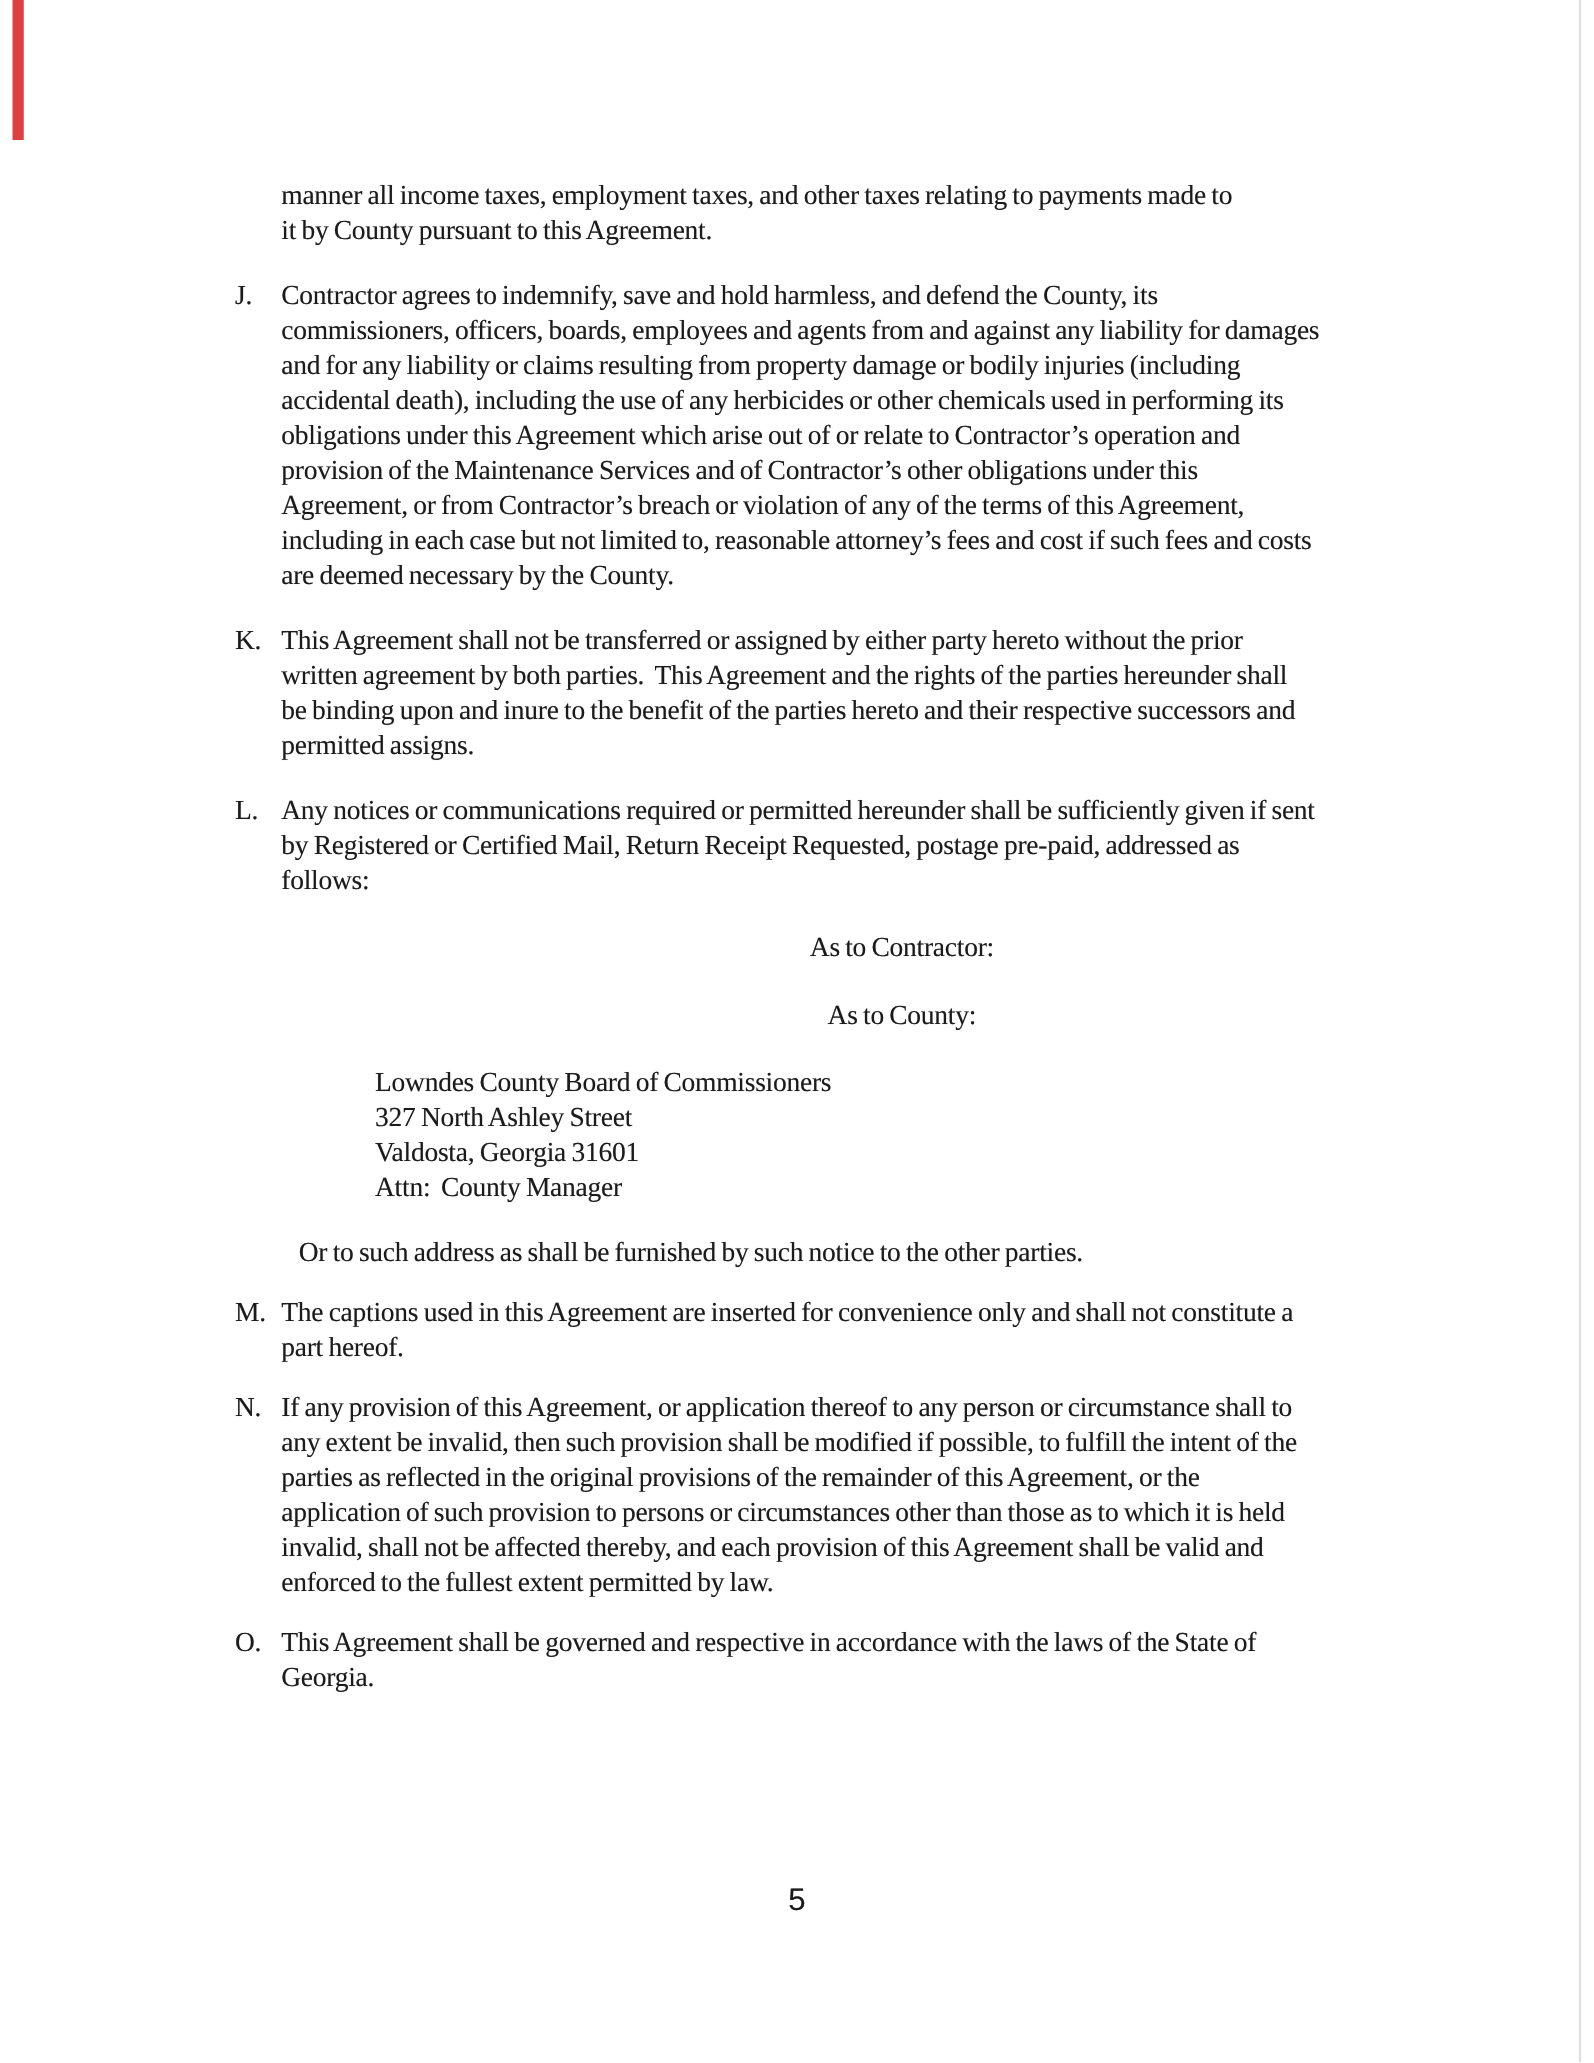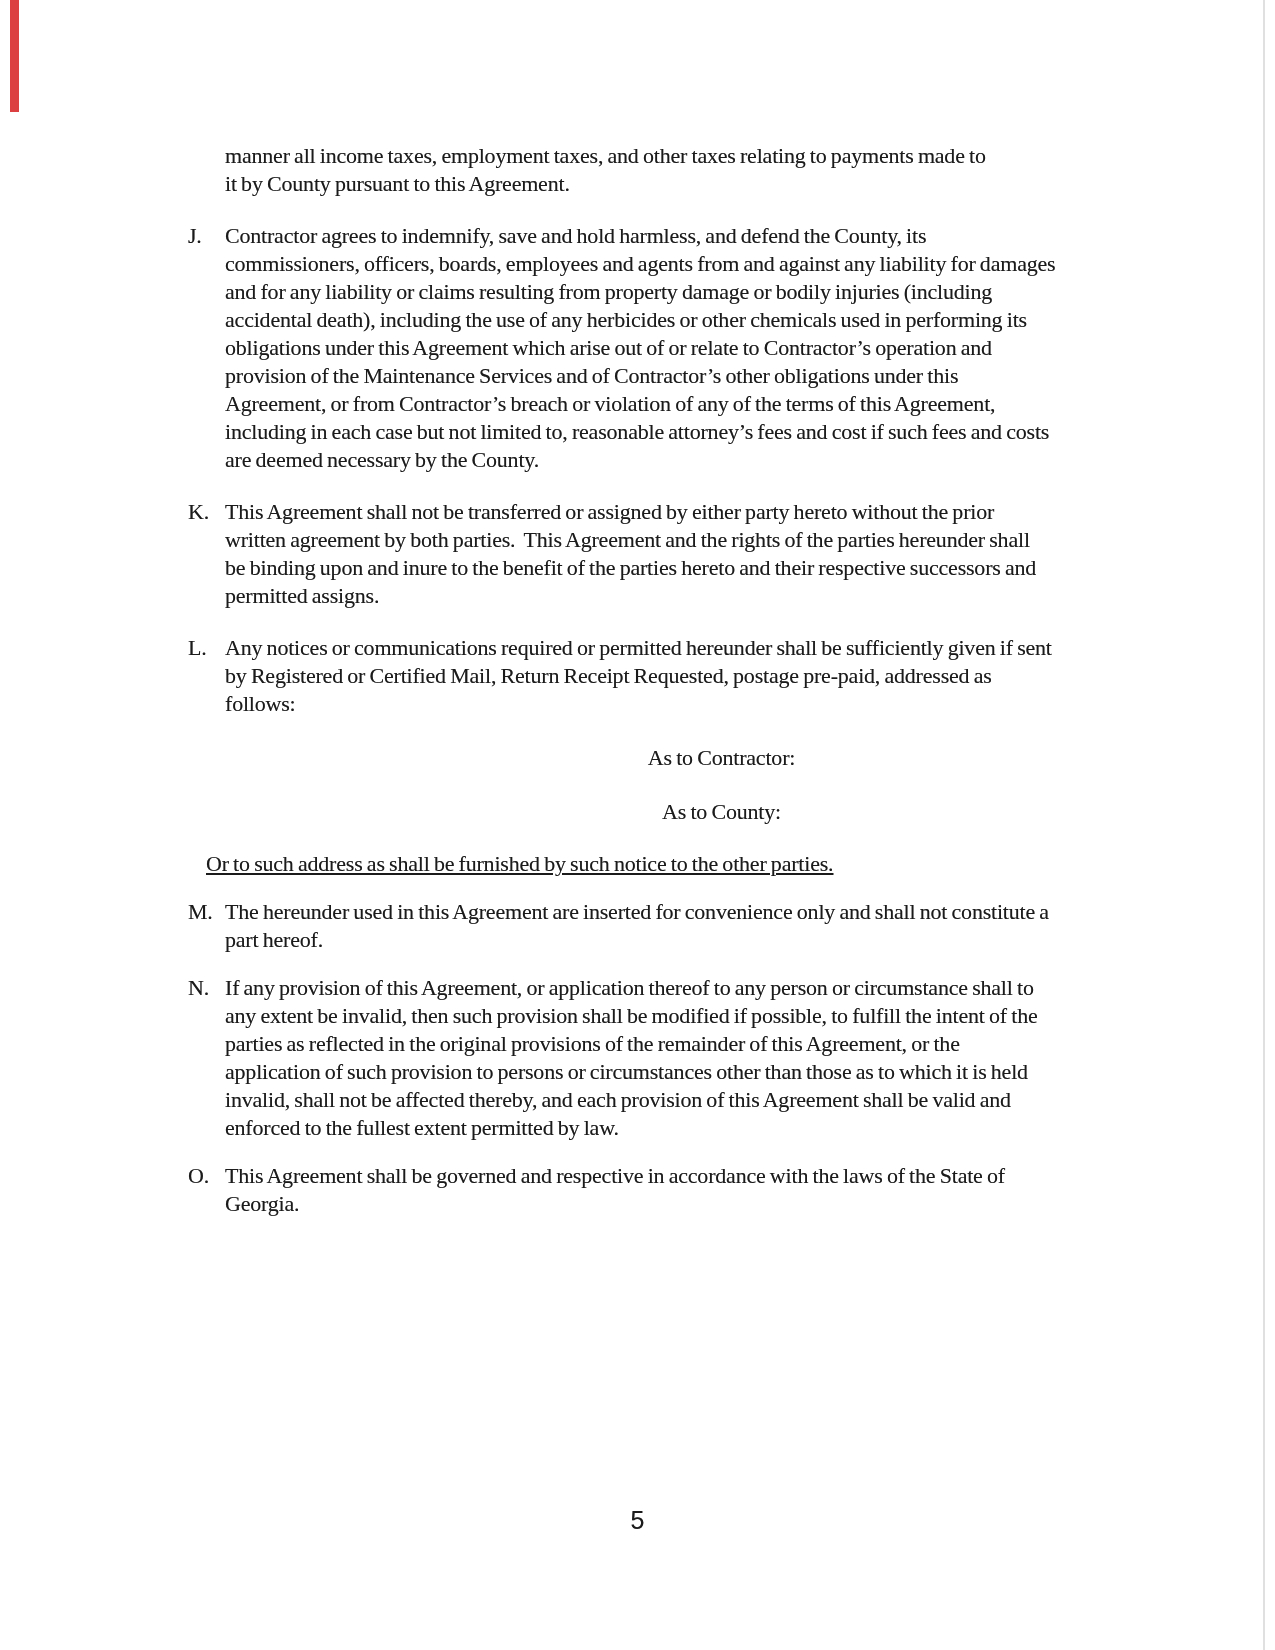--- a/index.html
+++ b/index.html
@@ -40,21 +40,21 @@
   .clause { display: flex; }
   .clause .label { flex: 0 0 37px; width: 37px; }
   .clause .text { white-space: pre-wrap; word-spacing: -1px; width: 993px; }
 
   .mt  { margin-top: 24px; }
   .mt2 { margin-top: 20px; }
 
   .heading  { margin: 26px 0 0 37px; white-space: pre-wrap; word-spacing: -1px; text-align: center; }
   .heading.county { }
   .address  { margin: 26px 0 0 112px; white-space: pre-wrap; word-spacing: -1px; }
-  .fallback { margin: 24px 0 0 18px;  white-space: pre-wrap; word-spacing: -1px; text-decoration: underline; }
+  .fallback { margin: 24px 0 0 51px;  white-space: pre-wrap; word-spacing: -1px; }
 
   .footer {
     position: absolute;
     left: 0; top: 1506px;
     width: 1275px;
     text-align: center;
     font-family: "Liberation Sans", "DejaVu Sans", sans-serif;
     font-size: 25px;
     text-shadow: 0 0 0.5px rgba(25,25,25,0.5);
   }
@@ -102,26 +102,30 @@
       <div class="text">Any notices or communications required or permitted hereunder shall be sufficiently given if sent
 by Registered or Certified Mail, Return Receipt Requested, postage pre-paid, addressed as
 follows:</div>
     </div>
 
     <div class="heading">As to Contractor:</div>
 
 
     <div class="heading county">As to County:</div>
 
+    <div class="address">Lowndes County Board of Commissioners
+327 North Ashley Street
+Valdosta, Georgia 31601
+Attn:  County Manager</div>
 
     <div class="fallback">Or to such address as shall be furnished by such notice to the other parties.</div>
 
     <div class="clause mt2">
       <div class="label">M.</div>
-      <div class="text">The hereunder used in this Agreement are inserted for convenience only and shall not constitute a
+      <div class="text">The captions used in this Agreement are inserted for convenience only and shall not constitute a
 part hereof.</div>
     </div>
 
     <div class="clause mt2">
       <div class="label">N.</div>
       <div class="text">If any provision of this Agreement, or application thereof to any person or circumstance shall to
 any extent be invalid, then such provision shall be modified if possible, to fulfill the intent of the
 parties as reflected in the original provisions of the remainder of this Agreement, or the
 application of such provision to persons or circumstances other than those as to which it is held
 invalid, shall not be affected thereby, and each provision of this Agreement shall be valid and

